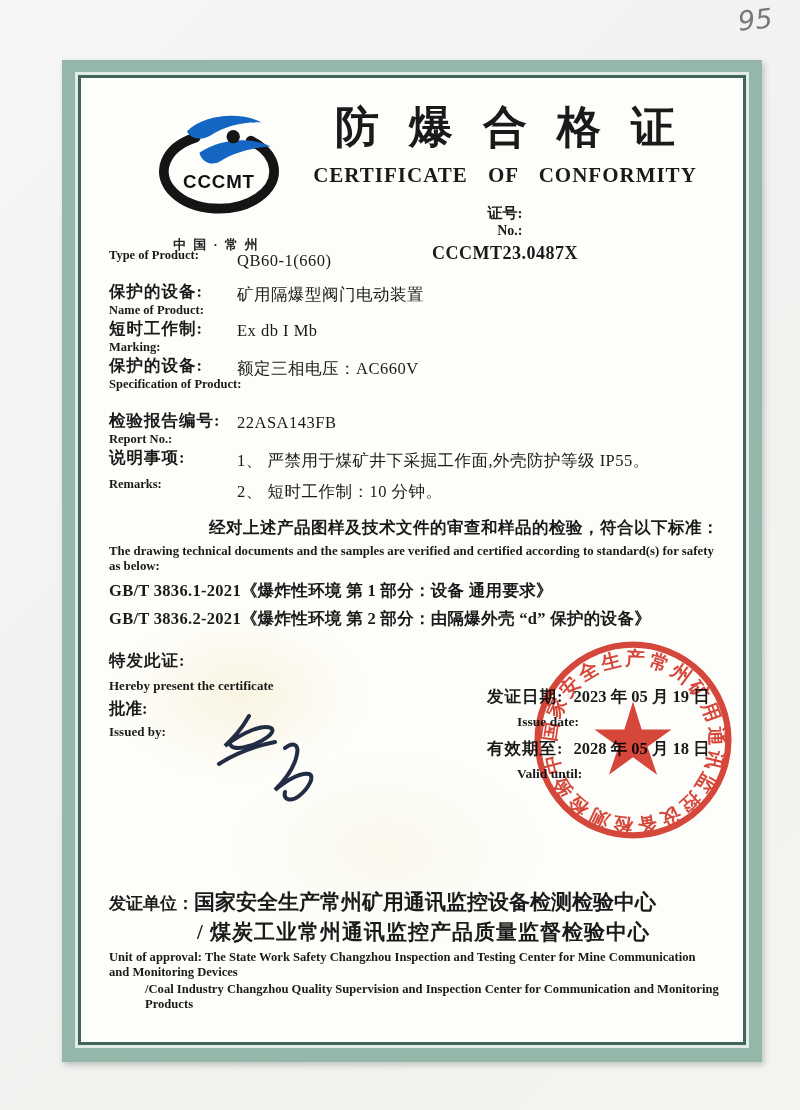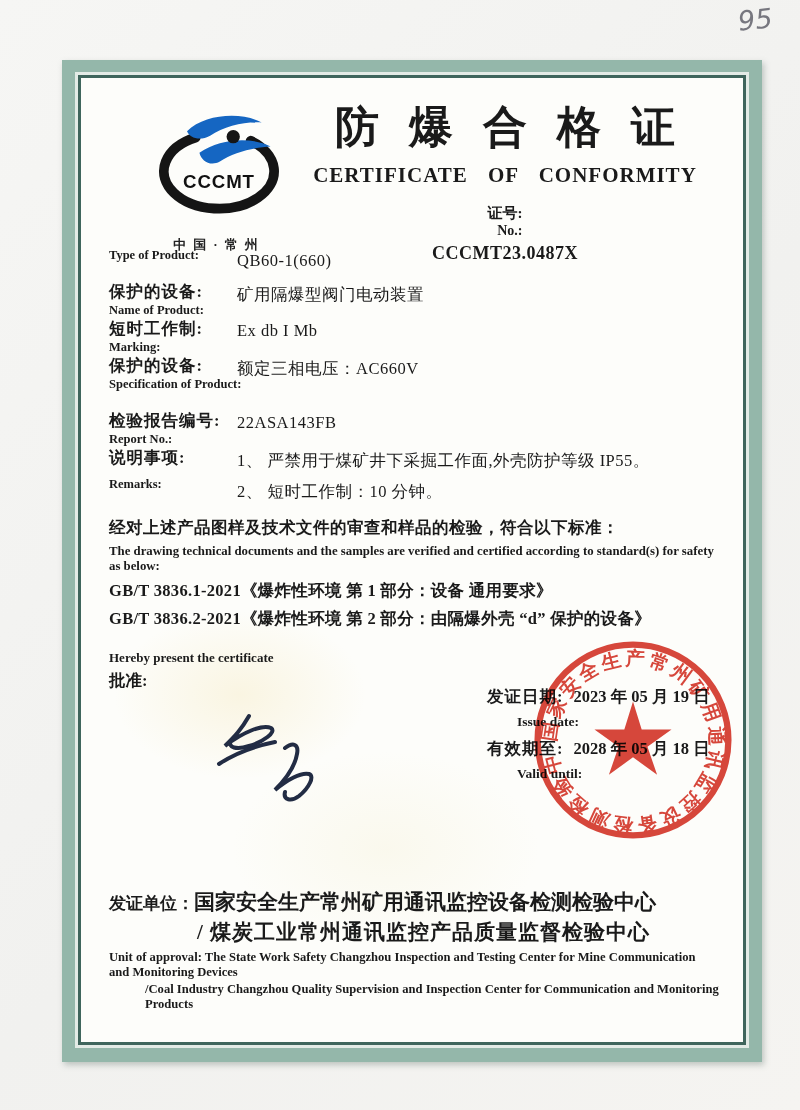--- a/index.html
+++ b/index.html
@@ -44,21 +44,21 @@
   
   .fields{margin-top:10px;}
   .field-row{position:relative;min-height:33px;}
   .f-zh{font-size:16.5px;font-weight:bold;letter-spacing:1px;}
   .f-en{font-size:12.5px;font-weight:bold;margin-top:0;}
   .f-val{position:absolute;left:128px;top:3px;font-size:16.5px;letter-spacing:.5px;}
   .gap18{height:18px;}
   .remark-line{margin-bottom:9px;}
   
   .standards{margin-top:14px;}
-  .std-zh{font-size:16.5px;font-weight:bold;letter-spacing:.5px;}
+  .std-zh{font-size:16.5px;font-weight:bold;letter-spacing:.5px;text-align:right;}
   .std-en{font-size:12.8px;font-weight:bold;margin-top:5px;}
   .std-item{font-size:16.5px;font-weight:bold;margin-top:6px;letter-spacing:.3px;}
   
   .issue-section{position:relative;height:232px;margin-top:20px;}
   .present-zh{font-size:16.5px;font-weight:bold;letter-spacing:1px;}
   .present-en{font-size:13px;font-weight:bold;margin-top:6px;}
   .approve-zh{font-size:16.5px;font-weight:bold;margin-top:4px;}
   .approve-en{font-size:13px;font-weight:bold;margin-top:4px;}
   .signature{position:absolute;left:88px;top:52px;}
   .dates{position:absolute;left:378px;top:36px;width:270px;z-index:1;}
@@ -148,22 +148,24 @@
     </div>
 
     <div class="standards">
       <div class="std-zh">经对上述产品图样及技术文件的审查和样品的检验，符合以下标准：</div>
       <div class="std-en">The drawing technical documents and the samples are verified and certified according to standard(s) for safety as below:</div>
       <div class="std-item">GB/T 3836.1-2021《爆炸性环境 第 1 部分：设备 通用要求》</div>
       <div class="std-item">GB/T 3836.2-2021《爆炸性环境 第 2 部分：由隔爆外壳 “d” 保护的设备》</div>
     </div>
 
     <div class="issue-section">
+      <div class="present-zh">特发此证:</div>
       <div class="present-en">Hereby present the certificate</div>
       <div class="approve-zh">批准:</div>
+      <div class="approve-en">Issued by:</div>
 
       <div class="signature">
         <svg width="150" height="120" viewBox="0 0 150 120">
           <g fill="none" stroke="#222c44" stroke-width="4" stroke-linecap="round">
             <path d="M52,14 C44,28 38,34 28,44 C46,30 66,22 74,26 C80,30 66,40 52,44 C40,48 30,46 34,38"></path>
             <path d="M22,62 C40,50 58,44 78,40"></path>
             <path d="M88,46 C96,40 102,42 100,52 C98,64 88,78 78,88 C90,78 104,70 112,72 C118,74 112,86 102,94 C94,100 86,98 88,90"></path>
           </g>
         </svg>
       </div>

